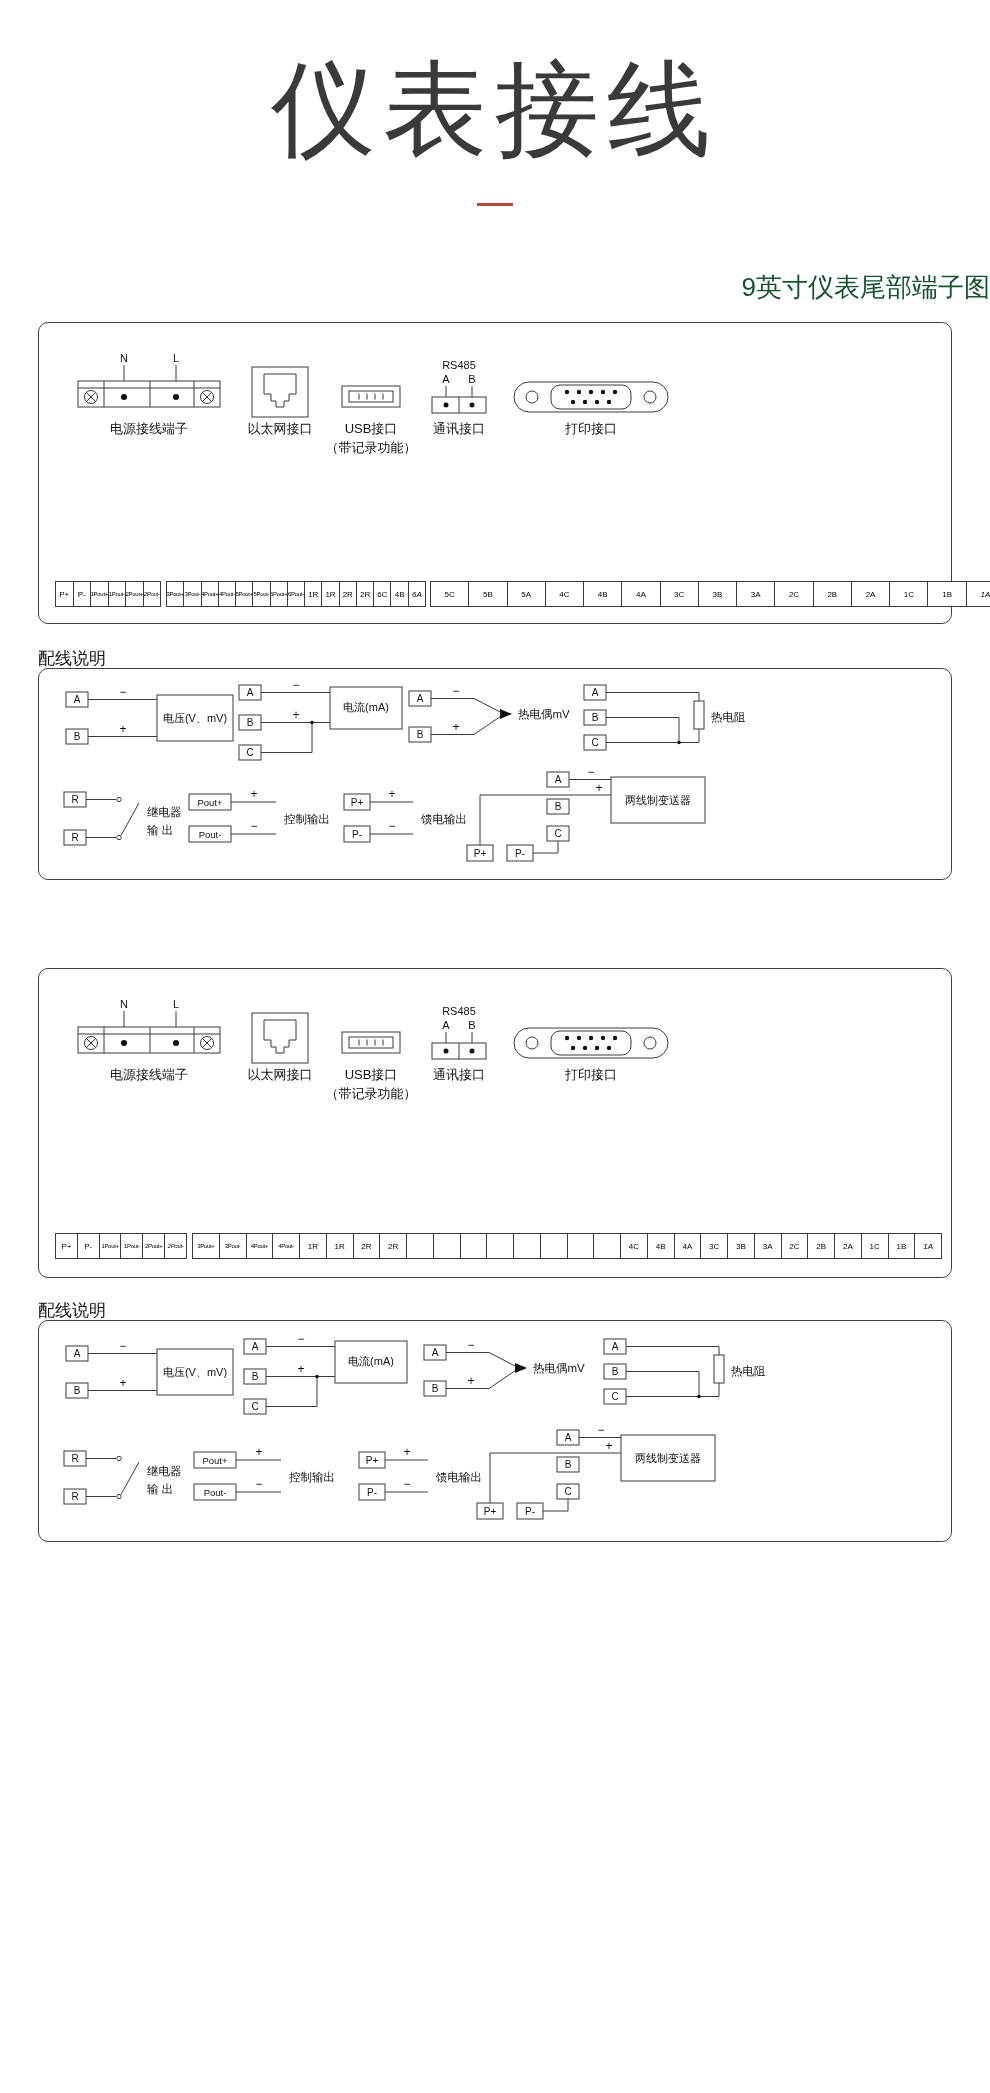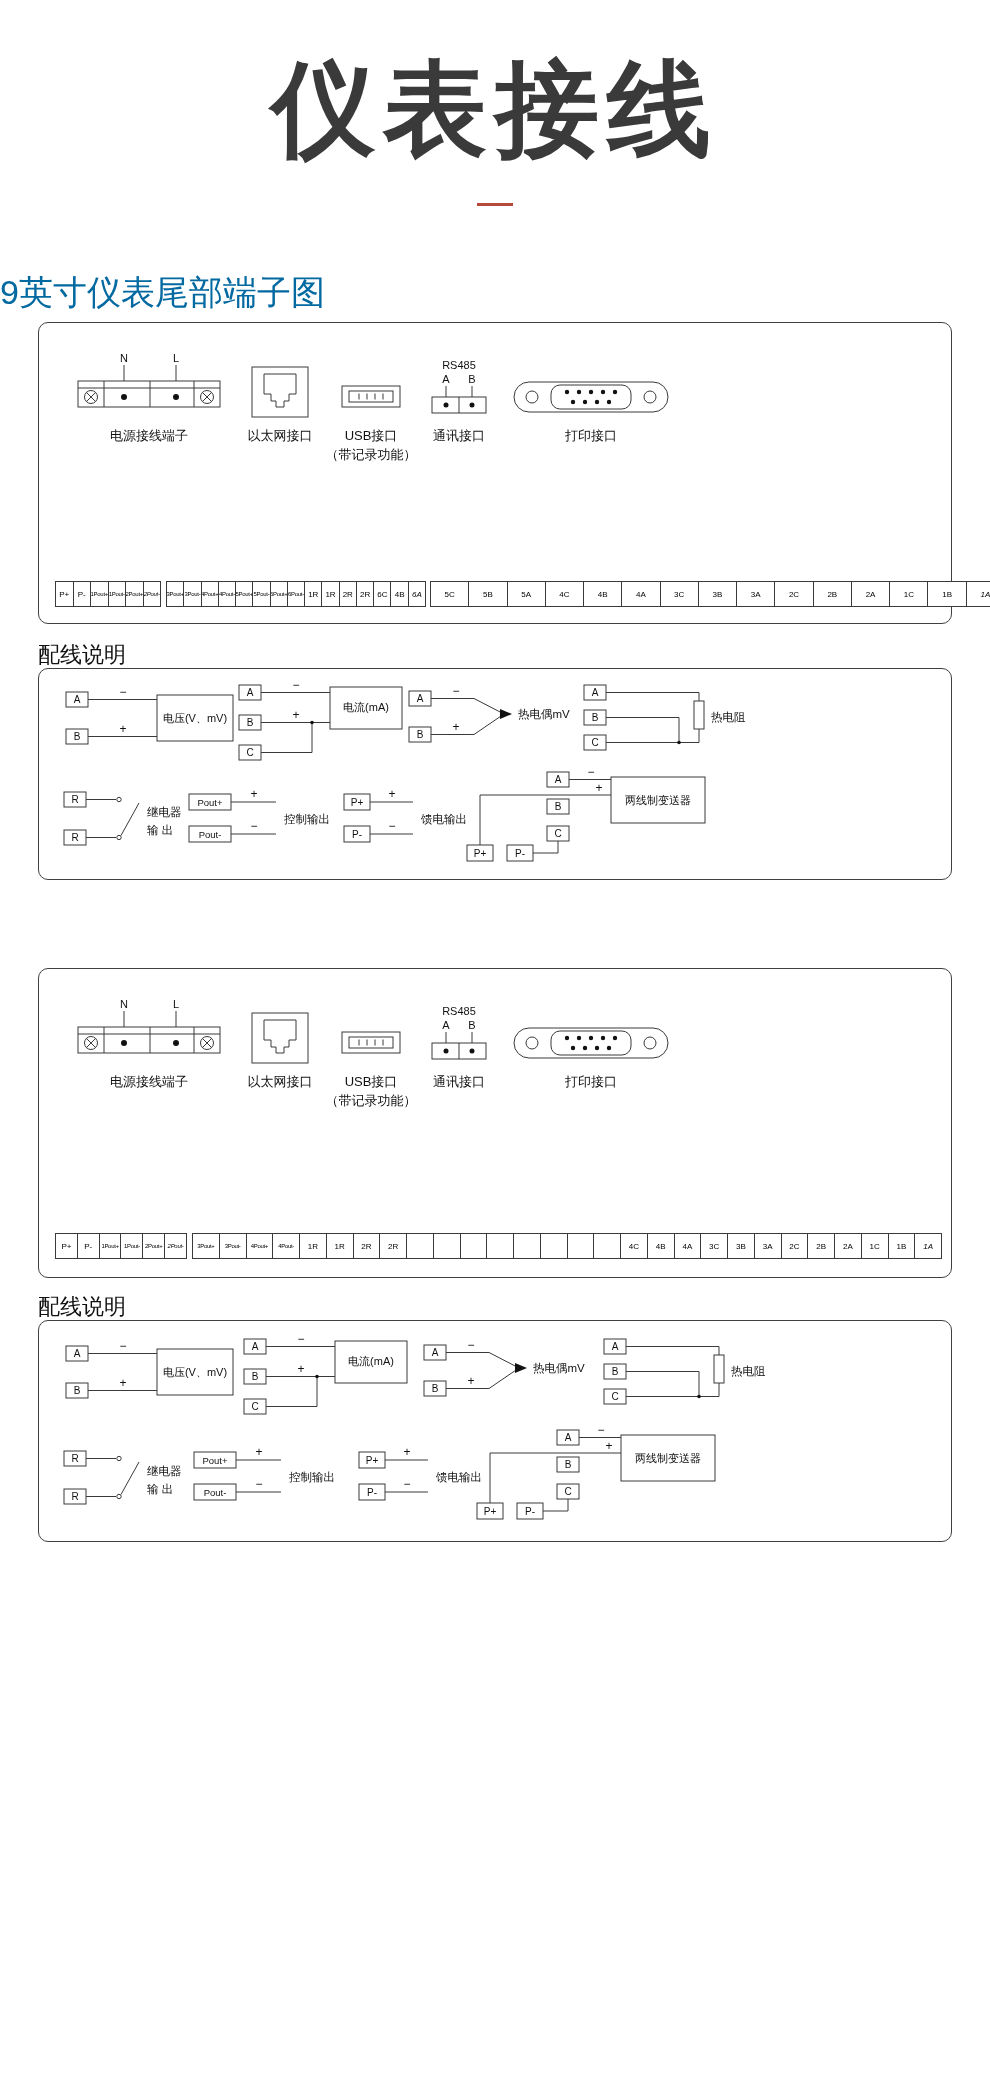--- a/index.html
+++ b/index.html
@@ -1,30 +1,30 @@
 <!DOCTYPE html>
 <html><head>
 <meta charset="utf-8">
 <style>
   *{margin:0;padding:0;box-sizing:border-box;}
   body{background:#fff;font-family:"Liberation Sans","DejaVu Sans",sans-serif;color:#111;}
   .page{position:relative;width:990px;height:2093px;margin:0 auto;background:#fff;overflow:hidden;}
-  .main-title{position:absolute;top:52px;left:0;width:100%;text-align:center;font-size:104px;line-height:1.1;font-weight:700;color:#3a3a3a;letter-spacing:8px;}
+  .main-title{position:absolute;top:52px;left:0;width:100%;text-align:center;font-size:104px;line-height:1.1;font-weight:400;color:#3a3a3a;letter-spacing:8px;}
   .red-dash{position:absolute;top:203px;left:50%;transform:translateX(-50%);width:36px;height:3px;background:#b5493c;}
-  .section-title{position:absolute;left:0;width:100%;text-align:left;font-size:34px;font-weight:500;color:#0369a1;}
+  .section-title{position:absolute;left:0;width:100%;text-align:right;font-size:26px;font-weight:500;color:#14532d;}
   .panel-box{position:absolute;left:38px;width:914px;border:1px solid #404040;border-radius:10px;background:#fff;}
   .port-group{position:absolute;top:14px;text-align:center;}
   .port-svg-wrap{height:82px;display:flex;align-items:flex-end;justify-content:center;}
-  .port-label{font-size:13px;color:#111;margin-top:8px;line-height:1.45;}
+  .port-label{font-size:13px;color:#111;margin-top:1px;line-height:1.45;}
   .usb-svg{margin-bottom:8px;}
   .strip{position:absolute;display:flex;border:1px solid #3a3a3a;height:26px;background:#fff;}
   .cell{flex:1 1 0;min-width:0;border-right:1px solid #3a3a3a;display:flex;align-items:center;justify-content:center;font-size:8px;white-space:nowrap;overflow:hidden;color:#000;}
   .cell:last-child{border-right:none;font-style:italic;}
   .cell.long{font-size:6px;letter-spacing:-0.3px;}
-  .wiring-note{position:absolute;left:38px;font-size:22px;color:#111;}
+  .wiring-note{position:absolute;left:38px;font-size:17px;color:#111;margin-top:7px;}
   .wd{position:absolute;overflow:visible;}
   .bx{fill:#fff;stroke:#3a3a3a;stroke-width:1;}
   .ln{stroke:#3a3a3a;stroke-width:1;}
   .dot{fill:#111;}
   text{fill:#111;font-family:"Liberation Sans","DejaVu Sans",sans-serif;}
   .pt{font-size:11px;text-anchor:middle;}
   .tl{font-size:10px;text-anchor:middle;}
   .tls{font-size:9.5px;text-anchor:middle;}
   .sign{font-size:12px;text-anchor:middle;}
   .cl{font-size:11px;text-anchor:middle;}

